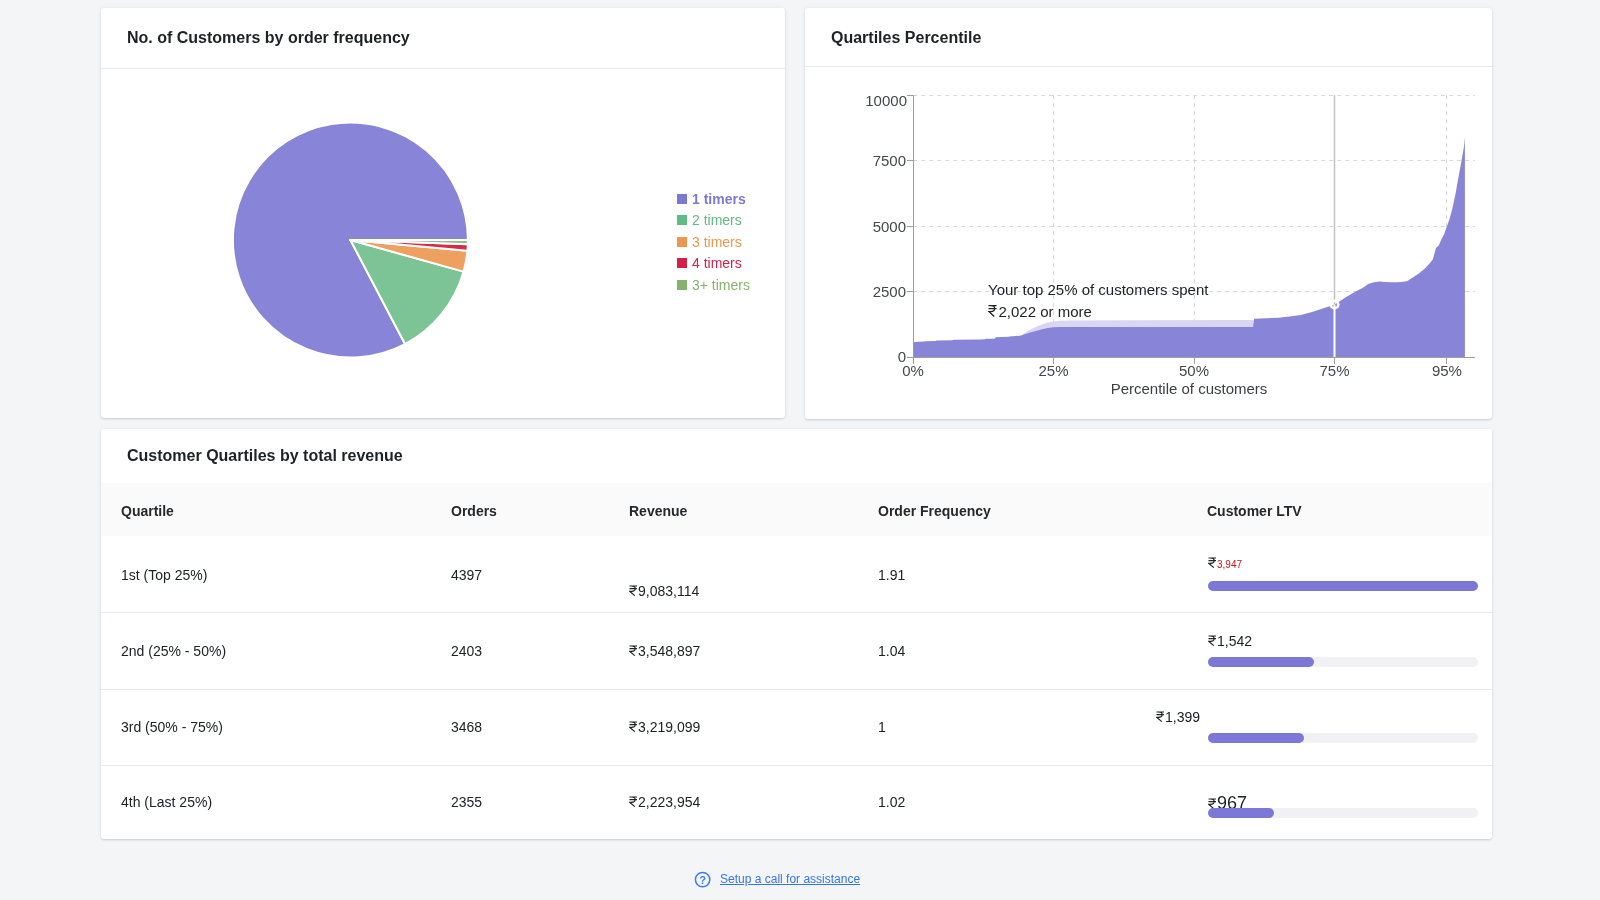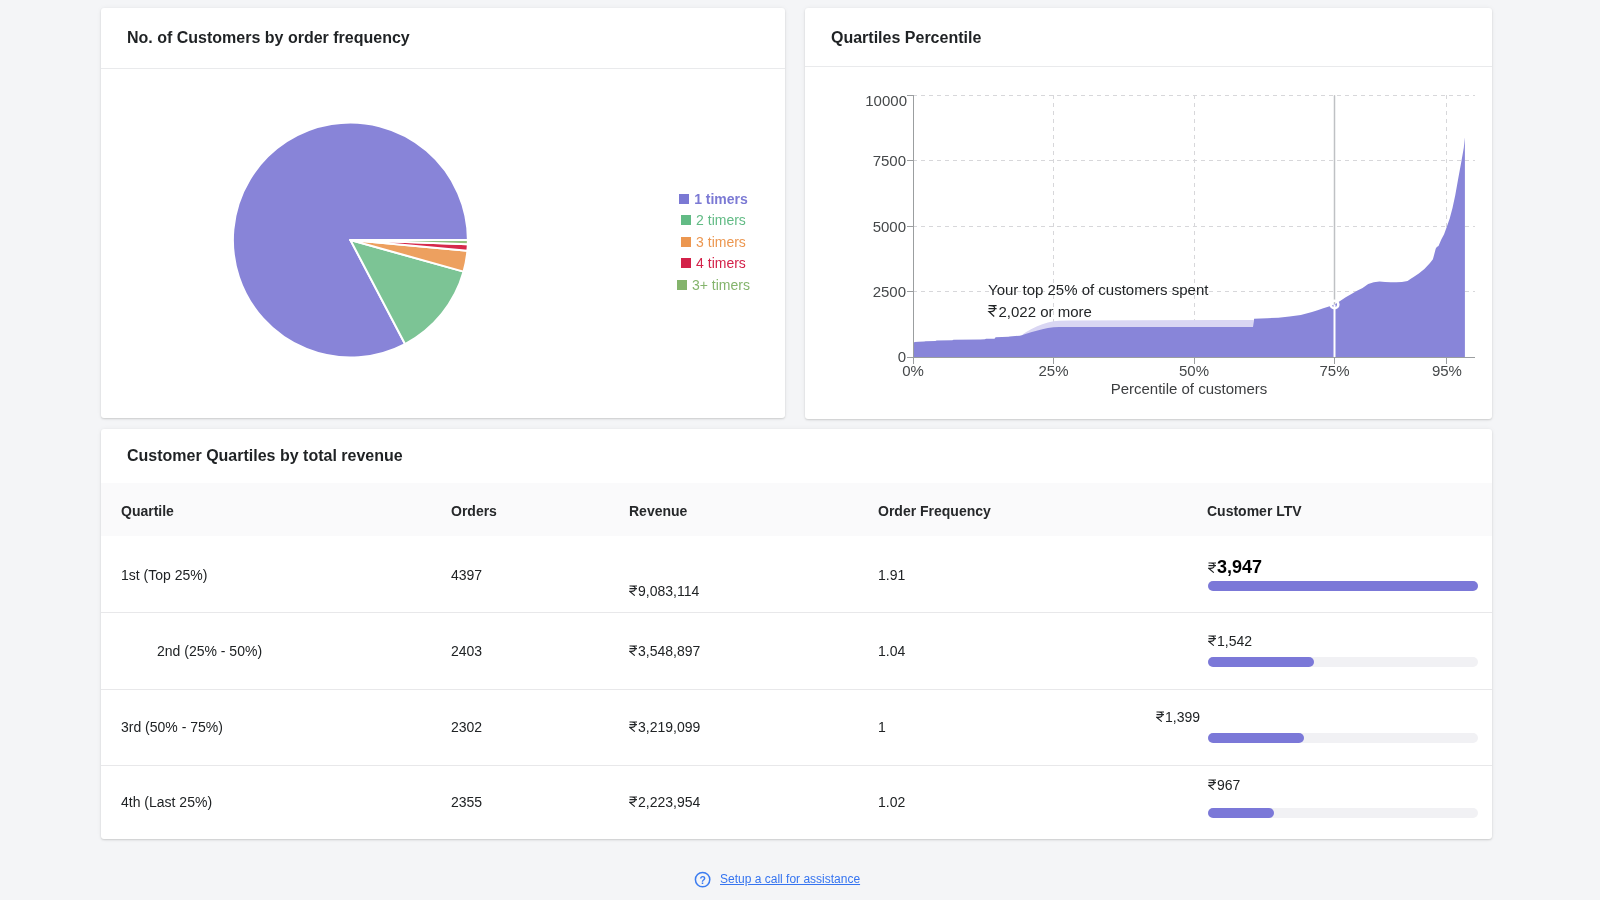--- a/index.html
+++ b/index.html
@@ -6,21 +6,21 @@
   html,body { width:1600px; height:900px; background:#f4f5f7; font-family:"Liberation Sans", sans-serif; overflow:hidden; }
   .card { position:absolute; background:#fff; border-radius:3px;
           box-shadow:0 0 5px rgba(23,24,24,.05), 0 1px 2px rgba(0,0,0,.15); }
   .card-title { position:absolute; left:26px; font-size:16px; font-weight:bold; color:#1f2224; }
   .divider { position:absolute; left:0; right:0; height:1px; background:#e9eaec; }
   .abs { position:absolute; }
 </style>
 </head>
 <body>
 
-<div class="card" style="left:101px; top:8px; width:684px; height:410px;text-align:center;">
+<div class="card" style="left:101px; top:8px; width:684px; height:410px;">
   <div class="card-title" style="top:21px;">No. of Customers by order frequency</div>
   <div class="divider" style="top:60px;"></div>
   <svg class="abs" width="684" height="342" viewBox="0 0 684 342" style="left:0; top:68px;">
     <g transform="translate(0,-68)">
       <path d="M249.4,232.0 L366.90,232.00 A117.5,117.5 0 1 0 304.02,336.03 Z" fill="#8884d8" stroke="#fff" stroke-width="2" stroke-linejoin="round"></path>
       <path d="M249.4,232.0 L304.02,336.03 A117.5,117.5 0 0 0 362.57,263.60 Z" fill="#7cc495" stroke="#fff" stroke-width="2" stroke-linejoin="round"></path>
       <path d="M249.4,232.0 L362.57,263.60 A117.5,117.5 0 0 0 366.42,242.65 Z" fill="#eda05f" stroke="#fff" stroke-width="2" stroke-linejoin="round"></path>
       <path d="M249.4,232.0 L366.42,242.65 A117.5,117.5 0 0 0 366.82,236.20 Z" fill="#d62a4b" stroke="#fff" stroke-width="2" stroke-linejoin="round"></path>
       <path d="M249.4,232.0 L366.82,236.20 A117.5,117.5 0 0 0 366.90,232.00 Z" fill="#93c07e" stroke="#fff" stroke-width="2" stroke-linejoin="round"></path>
     </g>
@@ -119,66 +119,66 @@
   <div class="divider" style="top:336px; background:#e8e8ea;"></div>
 
   <div class="abs row-grp" style="top:138px; font-size:14px; color:#202325; width:100%;">
     <span class="abs" style="left:20px;">1st (Top 25%)</span>
     <span class="abs" style="left:350px;">4397</span>
     <span class="abs" style="left:528px;margin-top:16px;"><svg width="9" height="11" viewBox="0 0 9 11">
           <path d="M0.5,1 H8 M0.5,3.6 H8 M2.5,1 C5,1 6.2,2.1 6.2,3.6 C6.2,5.2 5,6.4 2.5,6.4 H0.9 L5.8,10.6" stroke="#202325" stroke-width="1.15" fill="none"></path>
         </svg>9,083,114</span>
     <span class="abs" style="left:777px;">1.91</span>
   </div>
-  <span class="abs" style="left:1107px; top:128px; font-size:18px; color:#000000;font-weight:bold;"><svg width="9" height="11" viewBox="0 0 9 11">
+  <span class="abs" style="left:1107px; top:128px; font-size:10px; color:#b91c1c;"><svg width="9" height="11" viewBox="0 0 9 11">
         <path d="M0.5,1 H8 M0.5,3.6 H8 M2.5,1 C5,1 6.2,2.1 6.2,3.6 C6.2,5.2 5,6.4 2.5,6.4 H0.9 L5.8,10.6" stroke="#202325" stroke-width="1.15" fill="none"></path>
       </svg>3,947</span>
   <div class="abs" style="left:1107px; top:152px; width:269.5px; height:10px; border-radius:5px; background:#f1f1f4;">
       <div style="width:269.5px;height:10px;border-radius:5px;background:#7b78d8;"></div>
     </div>
 
   <div class="abs row-grp" style="top:214px; font-size:14px; color:#202325; width:100%;">
-    <span class="abs" style="left:20px;margin-left:36px;">2nd (25% - 50%)</span>
+    <span class="abs" style="left:20px;">2nd (25% - 50%)</span>
     <span class="abs" style="left:350px;">2403</span>
     <span class="abs" style="left:528px;"><svg width="9" height="11" viewBox="0 0 9 11">
           <path d="M0.5,1 H8 M0.5,3.6 H8 M2.5,1 C5,1 6.2,2.1 6.2,3.6 C6.2,5.2 5,6.4 2.5,6.4 H0.9 L5.8,10.6" stroke="#202325" stroke-width="1.15" fill="none"></path>
         </svg>3,548,897</span>
     <span class="abs" style="left:777px;">1.04</span>
   </div>
   <span class="abs" style="left:1107px; top:204px; font-size:14px; color:#202325;"><svg width="9" height="11" viewBox="0 0 9 11">
         <path d="M0.5,1 H8 M0.5,3.6 H8 M2.5,1 C5,1 6.2,2.1 6.2,3.6 C6.2,5.2 5,6.4 2.5,6.4 H0.9 L5.8,10.6" stroke="#202325" stroke-width="1.15" fill="none"></path>
       </svg>1,542</span>
   <div class="abs" style="left:1107px; top:228px; width:269.5px; height:10px; border-radius:5px; background:#f1f1f4;">
       <div style="width:106px;height:10px;border-radius:5px;background:#7b78d8;"></div>
     </div>
 
   <div class="abs row-grp" style="top:290px; font-size:14px; color:#202325; width:100%;">
     <span class="abs" style="left:20px;">3rd (50% - 75%)</span>
-    <span class="abs" style="left:350px;">2302</span>
+    <span class="abs" style="left:350px;">3468</span>
     <span class="abs" style="left:528px;"><svg width="9" height="11" viewBox="0 0 9 11">
           <path d="M0.5,1 H8 M0.5,3.6 H8 M2.5,1 C5,1 6.2,2.1 6.2,3.6 C6.2,5.2 5,6.4 2.5,6.4 H0.9 L5.8,10.6" stroke="#202325" stroke-width="1.15" fill="none"></path>
         </svg>3,219,099</span>
     <span class="abs" style="left:777px;">1</span>
   </div>
   <span class="abs" style="left:1055px; top:280px; font-size:14px; color:#202325;"><svg width="9" height="11" viewBox="0 0 9 11">
         <path d="M0.5,1 H8 M0.5,3.6 H8 M2.5,1 C5,1 6.2,2.1 6.2,3.6 C6.2,5.2 5,6.4 2.5,6.4 H0.9 L5.8,10.6" stroke="#202325" stroke-width="1.15" fill="none"></path>
       </svg>1,399</span>
   <div class="abs" style="left:1107px; top:304px; width:269.5px; height:10px; border-radius:5px; background:#f1f1f4;">
       <div style="width:95.5px;height:10px;border-radius:5px;background:#7b78d8;"></div>
     </div>
 
   <div class="abs row-grp" style="top:365px; font-size:14px; color:#202325; width:100%;">
     <span class="abs" style="left:20px;">4th (Last 25%)</span>
     <span class="abs" style="left:350px;">2355</span>
     <span class="abs" style="left:528px;"><svg width="9" height="11" viewBox="0 0 9 11">
           <path d="M0.5,1 H8 M0.5,3.6 H8 M2.5,1 C5,1 6.2,2.1 6.2,3.6 C6.2,5.2 5,6.4 2.5,6.4 H0.9 L5.8,10.6" stroke="#202325" stroke-width="1.15" fill="none"></path>
         </svg>2,223,954</span>
     <span class="abs" style="left:777px;">1.02</span>
   </div>
-  <span class="abs" style="left:1107px; top:348px; font-size:14px; color:#202325;"><svg width="9" height="11" viewBox="0 0 9 11">
+  <span class="abs" style="left:1107px; top:364px; font-size:18px; color:#202325;"><svg width="9" height="11" viewBox="0 0 9 11">
         <path d="M0.5,1 H8 M0.5,3.6 H8 M2.5,1 C5,1 6.2,2.1 6.2,3.6 C6.2,5.2 5,6.4 2.5,6.4 H0.9 L5.8,10.6" stroke="#202325" stroke-width="1.15" fill="none"></path>
       </svg>967</span>
   <div class="abs" style="left:1107px; top:379px; width:269.5px; height:10px; border-radius:5px; background:#f1f1f4;">
       <div style="width:66px;height:10px;border-radius:5px;background:#7b78d8;"></div>
     </div>
 </div>
 
 <svg class="abs" style="left:694px; top:871px;" width="18" height="18" viewBox="0 0 18 18">
   <circle cx="8.6" cy="8.6" r="7.2" fill="none" stroke="#3b7cf0" stroke-width="1.5"></circle>
   <text x="8.6" y="12.6" font-size="10.5" font-weight="bold" fill="#3b7cf0" text-anchor="middle" font-family="Liberation Sans, sans-serif">?</text>

